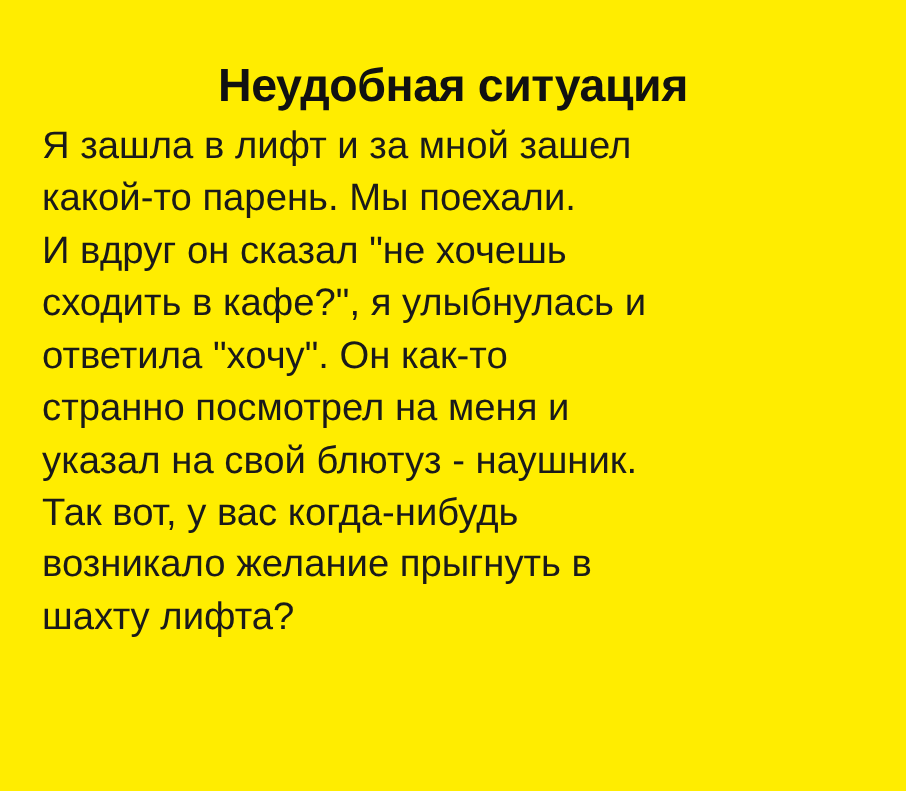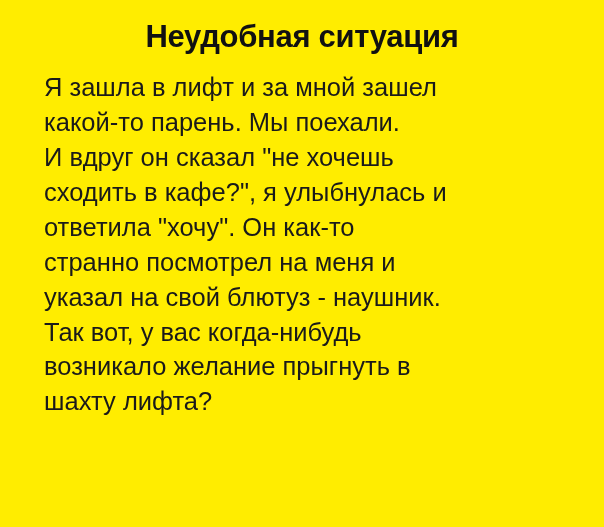--- a/index.html
+++ b/index.html
@@ -12,41 +12,41 @@
     background: #ffed00;
     font-family: "Liberation Sans", sans-serif;
     overflow: hidden;
   }
   #card {
     position: relative;
     width: 604px;
     height: 527px;
     background: #ffed00;
     box-sizing: border-box;
-    padding: 20px 14px 14px 14px;
+    padding: 40px 14px 14px 14px;
   }
   #inner {
     width: 100%;
     background: #ffed00;
   }
   #title {
     font-size: 31px;
     font-weight: bold;
     color: #111111;
     text-align: center;
     letter-spacing: -0.3px;
     margin: 0 0 6px 0;
     padding: 0 10px;
     line-height: 1.1;
   }
   #bodytext {
     font-size: 25.5px;
     color: #1a1a1a;
     line-height: 1.37;
-    margin: 16px;
+    margin: 0;
     padding: 0 10px 0 14px;
     text-align: left;
     white-space: pre-wrap;
     word-break: normal;
   }
 </style>
 </head>
 <body>
 
 <div id="card">

